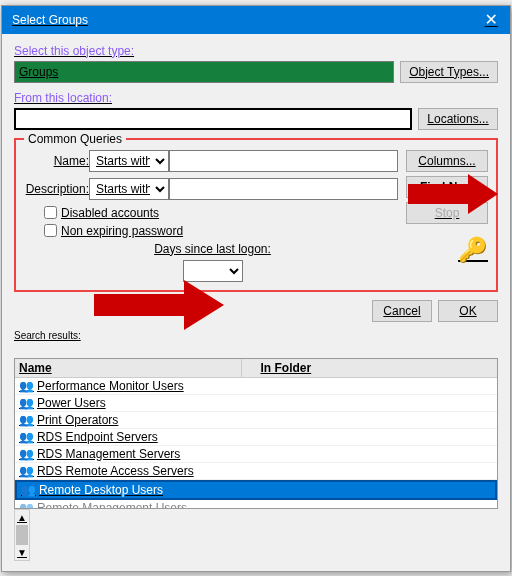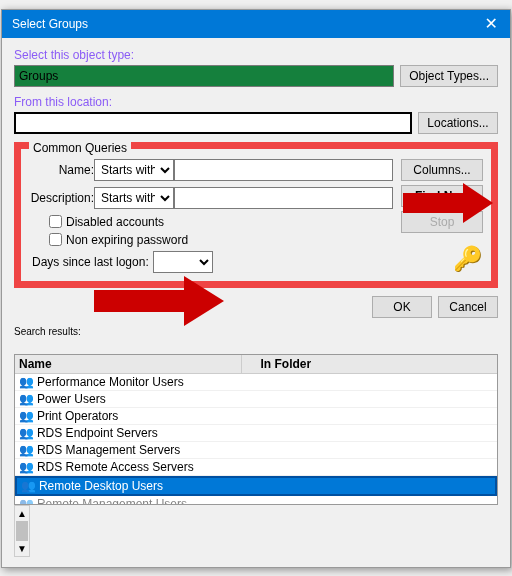--- a/index.html
+++ b/index.html
@@ -14,20 +14,21 @@
       height: 576px;
       overflow: hidden;
     }
 
     .dialog {
       background: #f0f0f0;
       border: 1px solid #999;
       box-shadow: 2px 2px 8px rgba(0,0,0,0.4);
       width: 510px;
       position: relative;
+      text-decoration: underline;
     }
 
     .title-bar {
       background: #0078d7;
       color: white;
       padding: 6px 10px;
       display: flex;
       justify-content: space-between;
       align-items: center;
       font-size: 12px;
@@ -84,21 +85,21 @@
       padding: 0 8px;
       white-space: nowrap;
     }
 
     .btn:disabled {
       color: #aaa;
       cursor: default;
     }
 
     .group-box {
-      border: 7px solid #ef4444;
+      border: 2px solid #ef4444;
       padding: 6px 8px 8px 8px;
       margin-bottom: 8px;
       position: relative;
     }
 
     .group-box-label {
       position: absolute;
       top: -8px;
       left: 8px;
       background: #f0f0f0;
@@ -143,20 +144,21 @@
       margin-bottom: 4px;
       margin-left: 20px;
     }
 
     .days-row {
       display: flex;
       align-items: center;
       gap: 4px;
       margin-left: 3px;
       margin-top: 4px;
+      flex-direction: column;
     }
 
     .search-results-label {
       font-size: 10px;
       margin-bottom: 17px;
     }
 
     .ok-cancel-row {
       display: flex;
       justify-content: flex-end;
@@ -321,22 +323,22 @@
           </div>
         </div>
       </div>
     </div>
 
     <div class="ok-cancel-row">
 
       <svg width="130" height="50" viewBox="0 0 130 50" style="position:absolute; left:80px; top:-20px;">
         <polygon points="0,14 90,14 90,0 130,25 90,50 90,36 0,36" fill="#cc0000"></polygon>
       </svg>
+      <button class="btn" style="min-width:60px;">Cancel</button>
       <button class="btn" style="min-width:60px; background:#e1e1e1;">OK</button>
-      <button class="btn" style="min-width:60px;">Cancel</button>
     </div>
 
     <div class="search-results-label">Search results:</div>
 
     <div style="display:flex; gap:0;flex-direction:column;">
       <div class="results-outer" style="flex:1; flex-direction:column;">
 
         <div class="results-header">
           <div class="results-header-name">Name</div>
           <div class="results-header-folder">In Folder</div>

